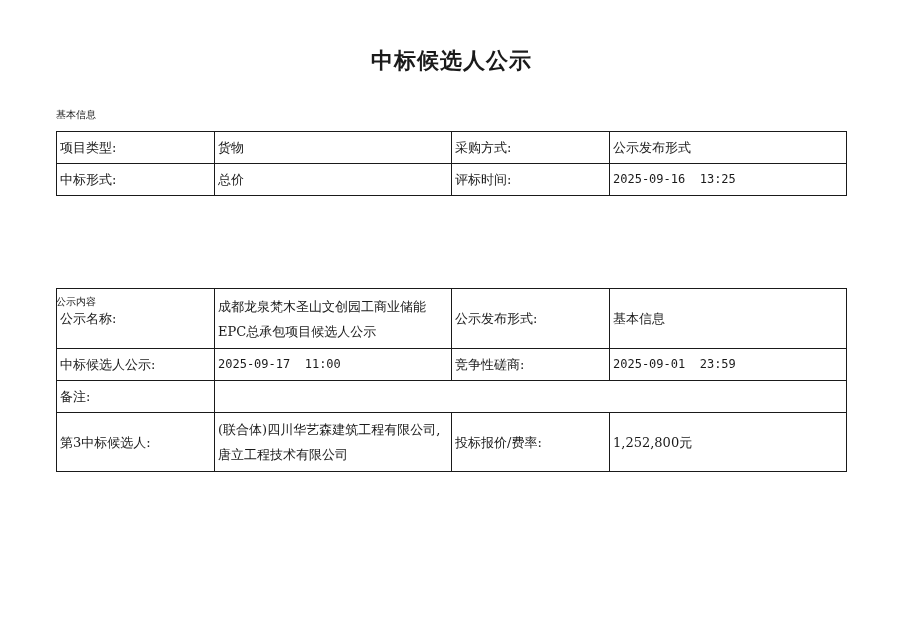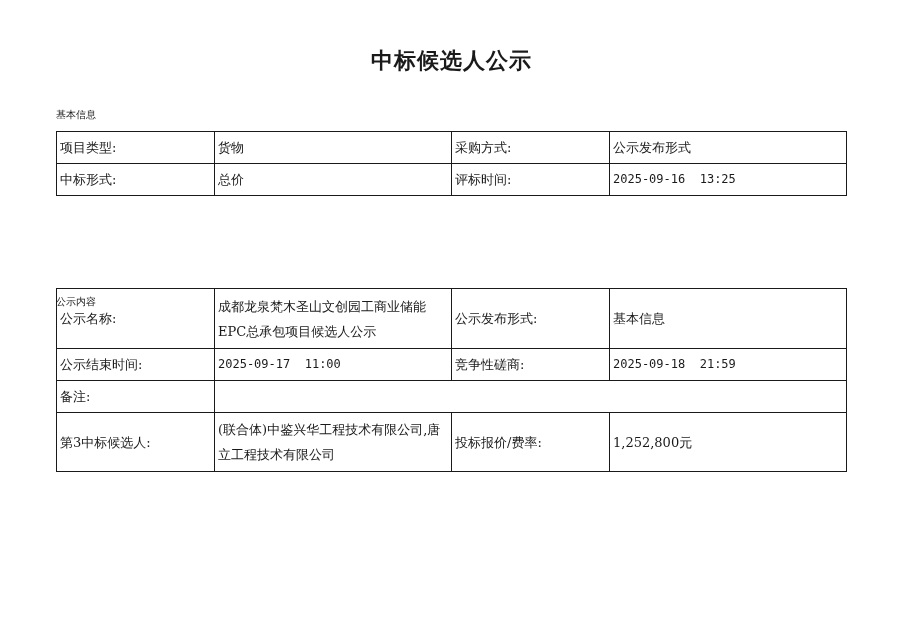--- a/index.html
+++ b/index.html
@@ -76,31 +76,31 @@
       <col class="c4">
     </colgroup>
   <tbody>
       <tr style="height:60px;">
     <td>公示名称:</td>
     <td>成都龙泉梵木圣山文创园工商业储能EPC总承包项目候选人公示</td>
     <td>公示发布形式:</td>
     <td>基本信息</td>
   </tr>
   <tr style="height:32px;">
-    <td>公示结束时间:</td>
+    <td>中标候选人公示:</td>
     <td class="mono" style="white-space:pre;">2025-09-17  11:00</td>
     <td>竞争性磋商:</td>
-    <td class="mono" style="white-space:pre;">2025-09-18  21:59</td>
+    <td class="mono" style="white-space:pre;">2025-09-01  23:59</td>
   </tr>
   <tr style="height:32px;margin-left:43px;">
     <td>备注:</td>
     <td colspan="3"></td>
   </tr>
   <tr style="height:59px;">
     <td>第3中标候选人:</td>
-    <td>(联合体)中鉴兴华工程技术有限公司,唐立工程技术有限公司</td>
+    <td>(联合体)四川华艺森建筑工程有限公司,唐立工程技术有限公司</td>
     <td>投标报价/费率:</td>
     <td>1,252,800元</td>
   </tr>
 </tbody>
   </table>
 
 <div class="watermark">​</div>
 
 </body></html>

